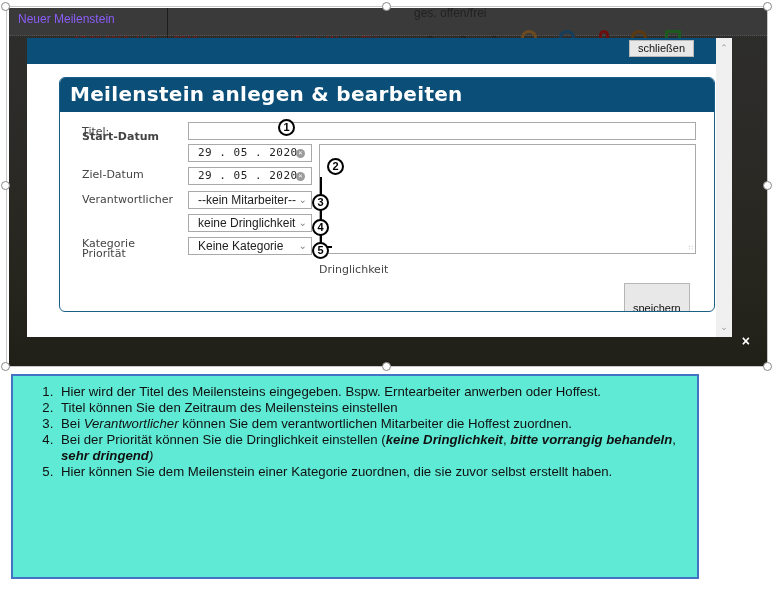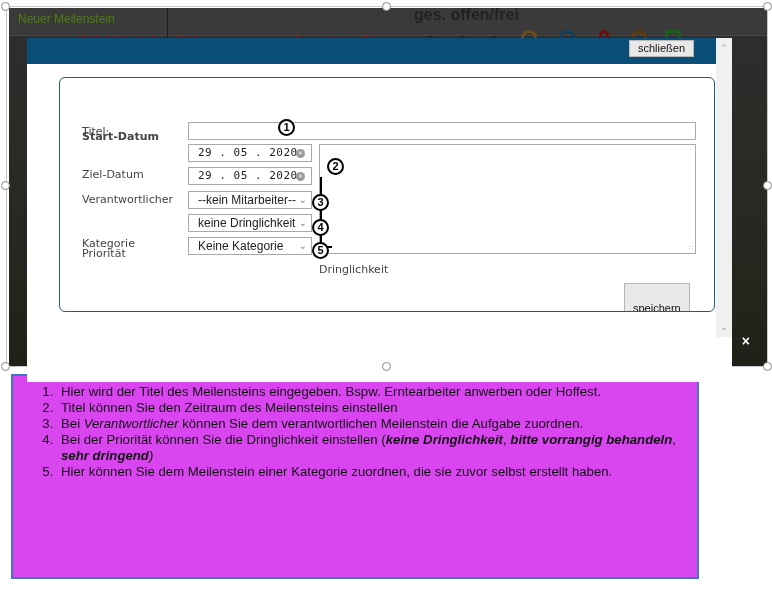--- a/index.html
+++ b/index.html
@@ -5,27 +5,27 @@
   * { box-sizing: border-box; margin: 0; padding: 0; }
   html, body { width: 772px; height: 600px; background: #ffffff; overflow: hidden; position: relative; font-family: "DejaVu Sans", sans-serif; }
 
   
   .shot-frame { position: absolute; left: 6px; top: 6px; width: 762px; height: 361px; border: 1px solid #c8c8c8; }
   .shot { position: absolute; left: 9px; top: 8px; width: 758px; height: 358px;
           background: linear-gradient(180deg, #2e2e2e 0%, #2b2a26 40%, #26251e 75%, #201f18 100%); overflow: hidden; }
   .shot .bg-header { position: absolute; left: 0; top: 0; width: 100%; height: 28px; background: #3a3a3a; border-bottom: 1px dotted #555; }
   .shot .bg-col { position: absolute; left: 158px; top: 0; width: 1px; height: 40px; background: #1d1d1d; }
   .shot .bg-text { position: absolute; font-size: 11px; color: #7a1a1a; white-space: nowrap; font-family: "Liberation Sans", sans-serif; }
-  .shot .bg-dark { color: #222; font-weight: bold; font-size: 16px; }
+  .shot .bg-dark { color: #222; font-weight: normal; font-size: 12px; }
   .shot .bg-num { color: #1a1a1a; }
   .shot .bg-icon { position: absolute; top: 22px; width: 16px; height: 12px; border-radius: 8px 8px 0 0; border: 3px solid; border-bottom: none; }
 
-  .overlay-title { position: absolute; left: 18px; top: 12px; color: #4d7c0f; font-size: 12px; font-family: "Liberation Sans", sans-serif; z-index: 3; }
+  .overlay-title { position: absolute; left: 18px; top: 12px; color: #8b5cf6; font-size: 12px; font-family: "Liberation Sans", sans-serif; z-index: 3; }
 
-  .dialog { position: absolute; left: 27px; top: 38px; width: 705px; height: 344px; background: #ffffff; z-index: 2; }
+  .dialog { position: absolute; left: 27px; top: 38px; width: 705px; height: 299px; background: #ffffff; z-index: 2; }
   .dialog-bar { position: absolute; left: 0; top: 0; width: 689px; height: 26px; background: #0b4f78; }
   .close-btn { position: absolute; right: 22px; top: 2px; height: 17px; padding: 0 8px; background: #e8e8e8; border: 1px solid #b9b9b9;
                font-size: 11px; font-family: "Liberation Sans", sans-serif; color: #111; line-height: 15px; cursor: pointer; }
   .scrollbar { position: absolute; right: 0; top: 0; width: 16px; height: 299px; background: #f0f0f0; }
   .scroll-up, .scroll-down { position: absolute; left: 0; width: 16px; height: 16px; font-size: 9px; color: #a0a0a0; text-align: center; line-height: 16px; }
   .scroll-up { top: 2px; } .scroll-down { bottom: 2px; }
 
   .panel { position: absolute; left: 32px; top: 39px; width: 656px; height: 235px; border: 1px solid #1c5f86; border-radius: 6px; background: #fff; overflow: hidden; }
   .panel-head { height: 34px; background: #0b4f78; color: #ffffff; font-weight: bold; font-size: 20px; padding: 4px 0 0 10px; letter-spacing: 0.3px; }
 
@@ -39,21 +39,21 @@
   .grip { position: absolute; right: 2px; bottom: 1px; font-size: 7px; color: #aaa; }
   .save-btn { position: absolute; height: 18px; padding: 16px 8px; background: #e8e8e8; border: 1px solid #b5b5b5; font-size: 11px; color: #111; line-height: 16px; font-family: "Liberation Sans", sans-serif; cursor: pointer; }
 
   .badge { position: absolute; width: 17px; height: 17px; border: 2px solid #000; border-radius: 50%; background: #fff; font-weight: bold; font-size: 11px; color: #000; text-align: center; line-height: 13px; z-index: 4; font-family: "Liberation Sans", sans-serif; }
   .callout-line { position: absolute; background: #000; z-index: 3; }
 
   .outer-close { position: absolute; right: 22px; top: 333px; color: #fff; font-size: 14px; font-weight: bold; z-index: 3; font-family: "Liberation Sans", sans-serif; }
 
   .handle { position: absolute; width: 9px; height: 9px; border: 1px solid #888; border-radius: 50%; background: #fff; z-index: 5; }
 
-  .notes { position: absolute; left: 11px; top: 374px; width: 688px; height: 205px; border: 2px solid #4472c4; background: #d946ef; }
+  .notes { position: absolute; left: 11px; top: 374px; width: 688px; height: 205px; border: 2px solid #4472c4; background: #5eead4; }
   .notes ol { position: absolute; left: 24px; top: 8px; width: 640px; font-family: "Liberation Sans", sans-serif; font-size: 13.2px; color: #111; line-height: 16px; padding-left: 20px; }
   .notes li { padding-left: 4px; }
   .bi { font-weight: bold; font-style: italic; }
 </style>
 </head>
 <body>
 
 <div class="shot-frame"></div>
 
 <div class="shot">
@@ -78,20 +78,21 @@
 <div class="dialog">
   <div class="dialog-bar">
     <button class="close-btn">schließen</button>
   </div>
   <div class="scrollbar">
     <div class="scroll-up">⌃</div>
     <div class="scroll-down">⌄</div>
   </div>
 
   <div class="panel">
+    <div class="panel-head">Meilenstein anlegen &amp; bearbeiten</div>
 
     <span class="label" style="left:22px; top:47px;">Titel:</span>
     <div class="input" style="left:128px; top:44px; width:508px;"></div>
 
     <span class="label" style="left:22px; top:52px;font-weight:bold;">Start-Datum</span>
     <div class="input date-input" style="left:128px; top:66px; width:124px;">
       <span>29 . 05 . 2020</span>
       <span class="clear-icon">×</span>
     </div>
 
@@ -144,17 +145,17 @@
 <div class="handle" style="left:1px; top:181px;"></div>
 <div class="handle" style="left:763px; top:181px;"></div>
 <div class="handle" style="left:1px; top:362px;"></div>
 <div class="handle" style="left:382px; top:362px;"></div>
 <div class="handle" style="left:763px; top:362px;"></div>
 
 <div class="notes">
   <ol>
     <li>Hier wird der Titel des Meilensteins eingegeben. Bspw. Erntearbeiter anwerben oder Hoffest.</li>
     <li>Titel können Sie den Zeitraum des Meilensteins einstellen</li>
-    <li><span>Bei </span><i>Verantwortlicher</i><span> können Sie dem verantwortlichen Meilenstein die Aufgabe zuordnen.</span></li>
+    <li><span>Bei </span><i>Verantwortlicher</i><span> können Sie dem verantwortlichen Mitarbeiter die Hoffest zuordnen.</span></li>
     <li><span>Bei der Priorität können Sie die Dringlichkeit einstellen (</span><span class="bi">keine Dringlichkeit</span><span>, </span><span class="bi">bitte vorrangig behandeln</span><span>, </span><span class="bi">sehr dringend</span><i>)</i></li>
     <li>Hier können Sie dem Meilenstein einer Kategorie zuordnen, die sie zuvor selbst erstellt haben.</li>
   </ol>
 </div>
 
 </body></html>

